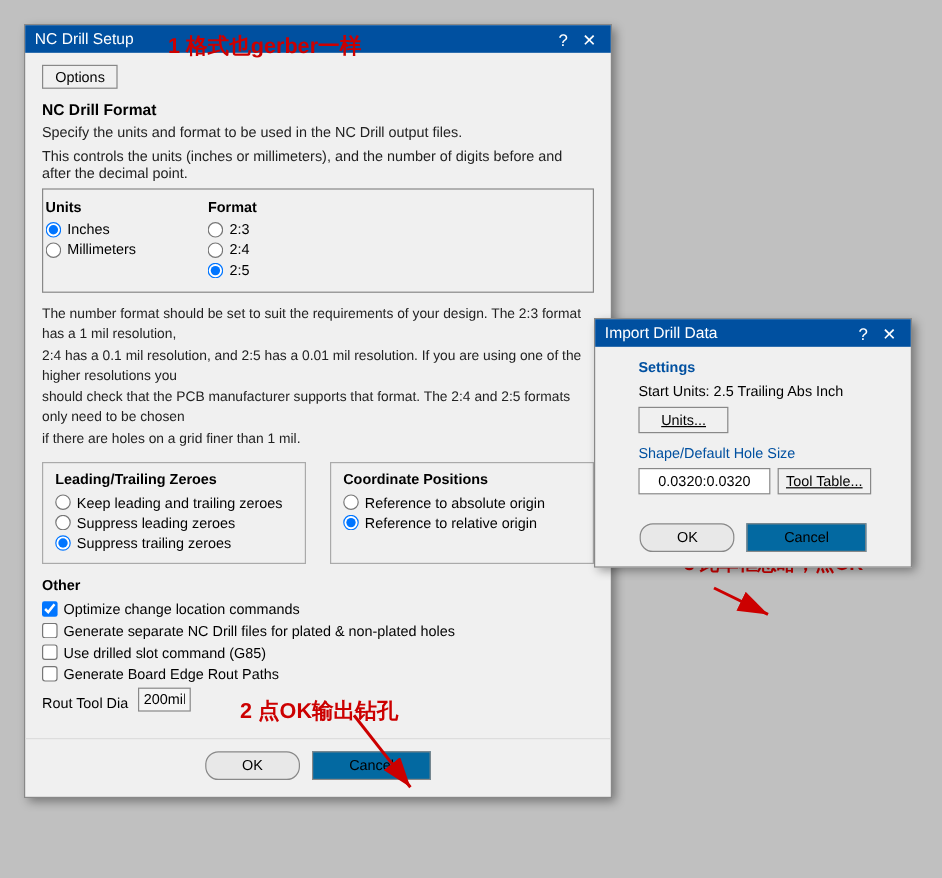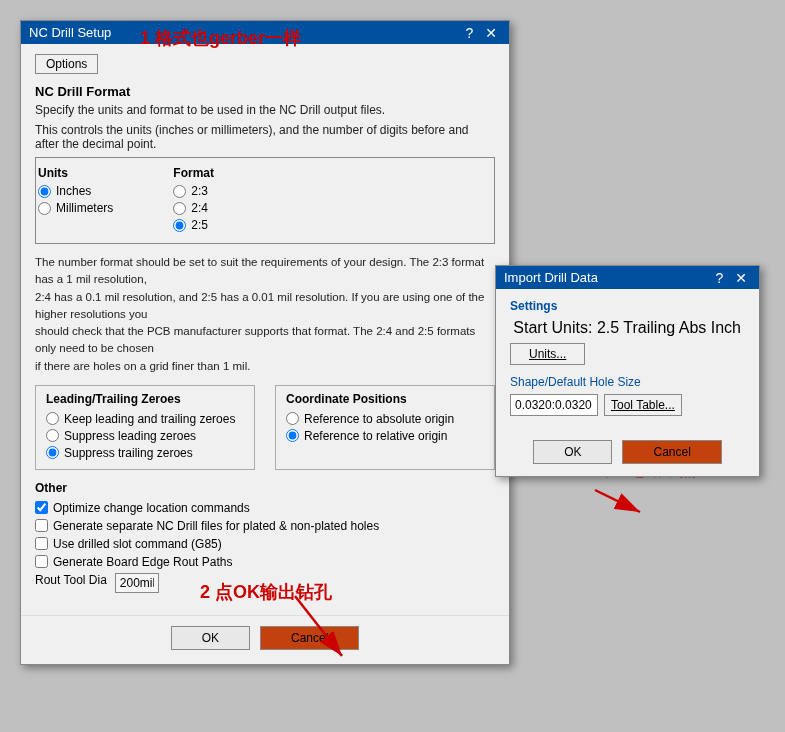--- a/index.html
+++ b/index.html
@@ -138,21 +138,21 @@
       margin-bottom: 8px;
     }
     .other-label {
       font-size: 12px;
       font-weight: bold;
       margin-bottom: 6px;
     }
 
     .rout-tool-row {
       display: flex;
-      align-items: flex-start;
+      align-items: flex-end;
       gap: 8px;
       font-size: 12px;
       margin-top: 4px;
     }
     .rout-tool-input {
       border: 1px solid #888;
       padding: 2px 4px;
       font-size: 12px;
       width: 44px;
       background: #f5f5f5;
@@ -163,24 +163,25 @@
       justify-content: center;
       gap: 10px;
       padding: 10px 14px 14px;
       border-top: 1px solid #ddd;
     }
     .btn-ok, .btn-cancel {
       padding: 4px 30px;
       font-size: 12px;
       cursor: pointer;
       border: 1px solid #888;
-      background: #c2410c;
+      background: #0369a1;
     }
     .btn-ok {
       background: #e8e8e8;
+      border-radius: 11px;
     }
 
     
     .annotation-1 {
       position: absolute;
       top: 26px;
       left: 140px;
       color: #cc0000;
       font-size: 18px;
       font-weight: bold;
@@ -228,32 +229,32 @@
       top: 265px;
       left: 495px;
       width: 265px;
       background: #f0f0f0;
       border: 1px solid #888;
       box-shadow: 3px 3px 8px rgba(0,0,0,0.4);
       z-index: 20;
     }
 
     .import-body {
-      padding: 10px 18px 14px 14px;
+      padding: 10px 6px 14px 14px;
+      margin-left: 22px;
     }
     .import-settings-label {
       font-size: 12px;
       font-weight: bold;
       margin-bottom: 6px;
       color: #0050a0;
     }
     .import-start-units {
-      font-size: 16px;
+      font-size: 12px;
       margin-bottom: 6px;
-      text-align: right;
     }
     .units-btn {
       border: 1px solid #888;
       background: #f0f0f0;
       padding: 3px 18px;
       font-size: 12px;
       cursor: pointer;
       text-decoration: underline;
     }
     .import-shape-label {
@@ -264,21 +265,22 @@
     }
     .import-hole-row {
       display: flex;
       align-items: center;
       gap: 6px;
     }
     .hole-size-input {
       border: 1px solid #888;
       padding: 3px 4px;
       font-size: 12px;
-      width: 88px;
+      width: 110px;
+      text-align: center;
     }
     .tool-table-btn {
       border: 1px solid #888;
       background: #f0f0f0;
       padding: 3px 6px;
       font-size: 12px;
       cursor: pointer;
       text-decoration: underline;
     }
     .import-footer {

